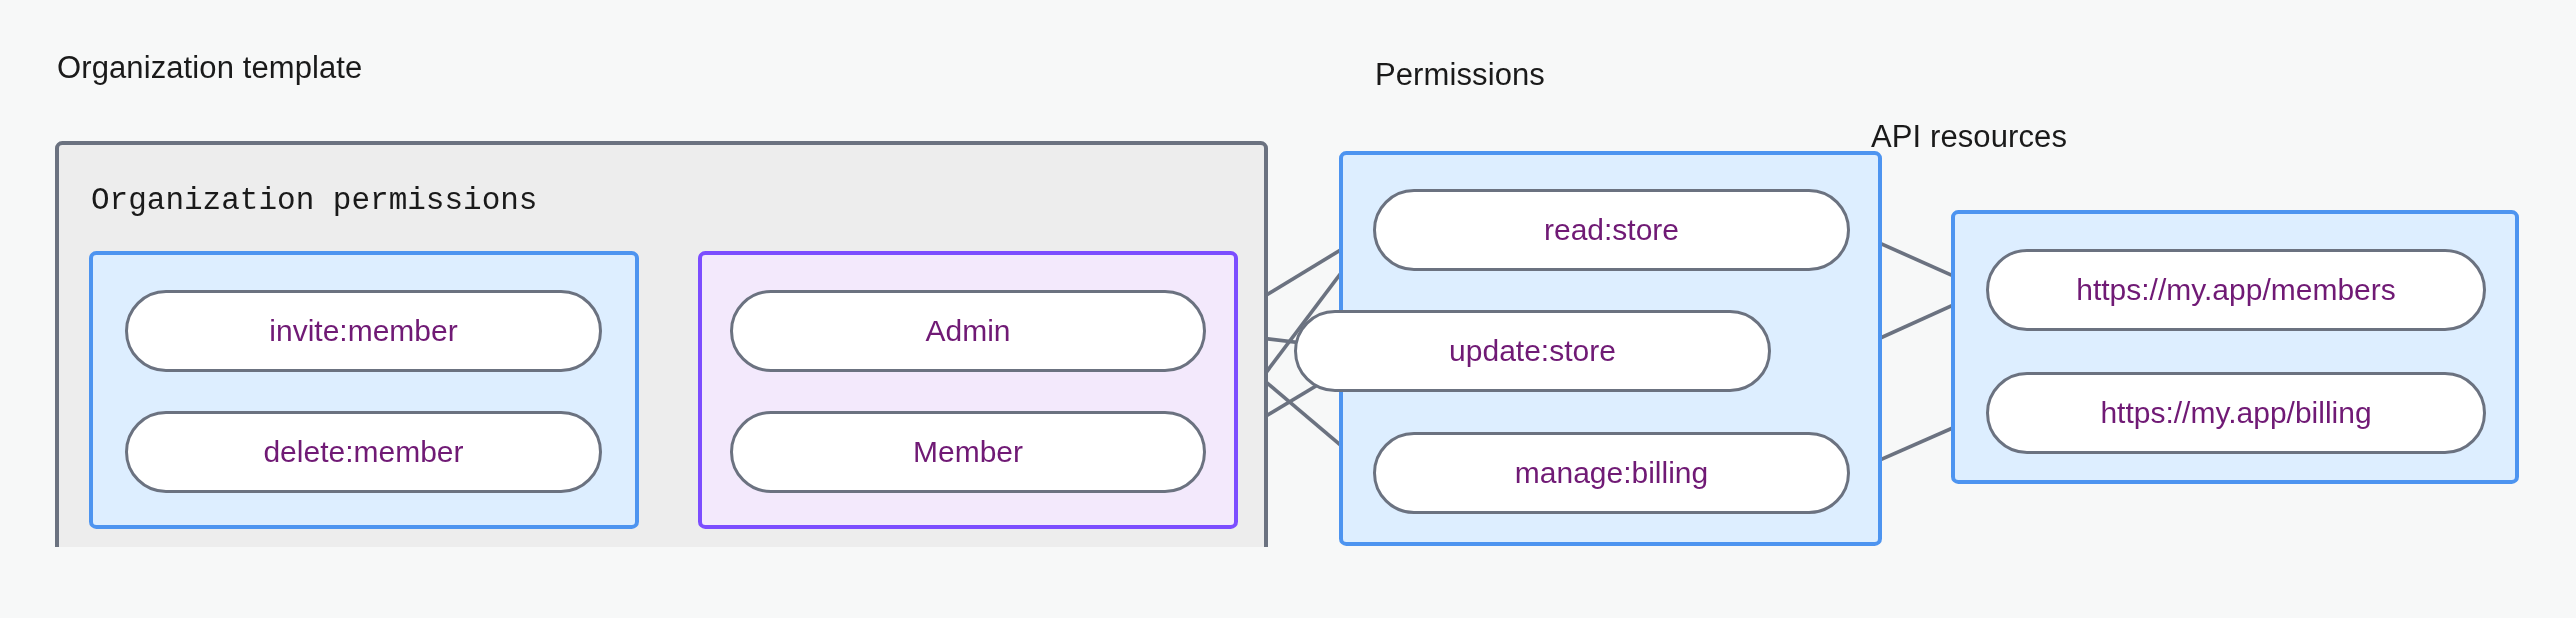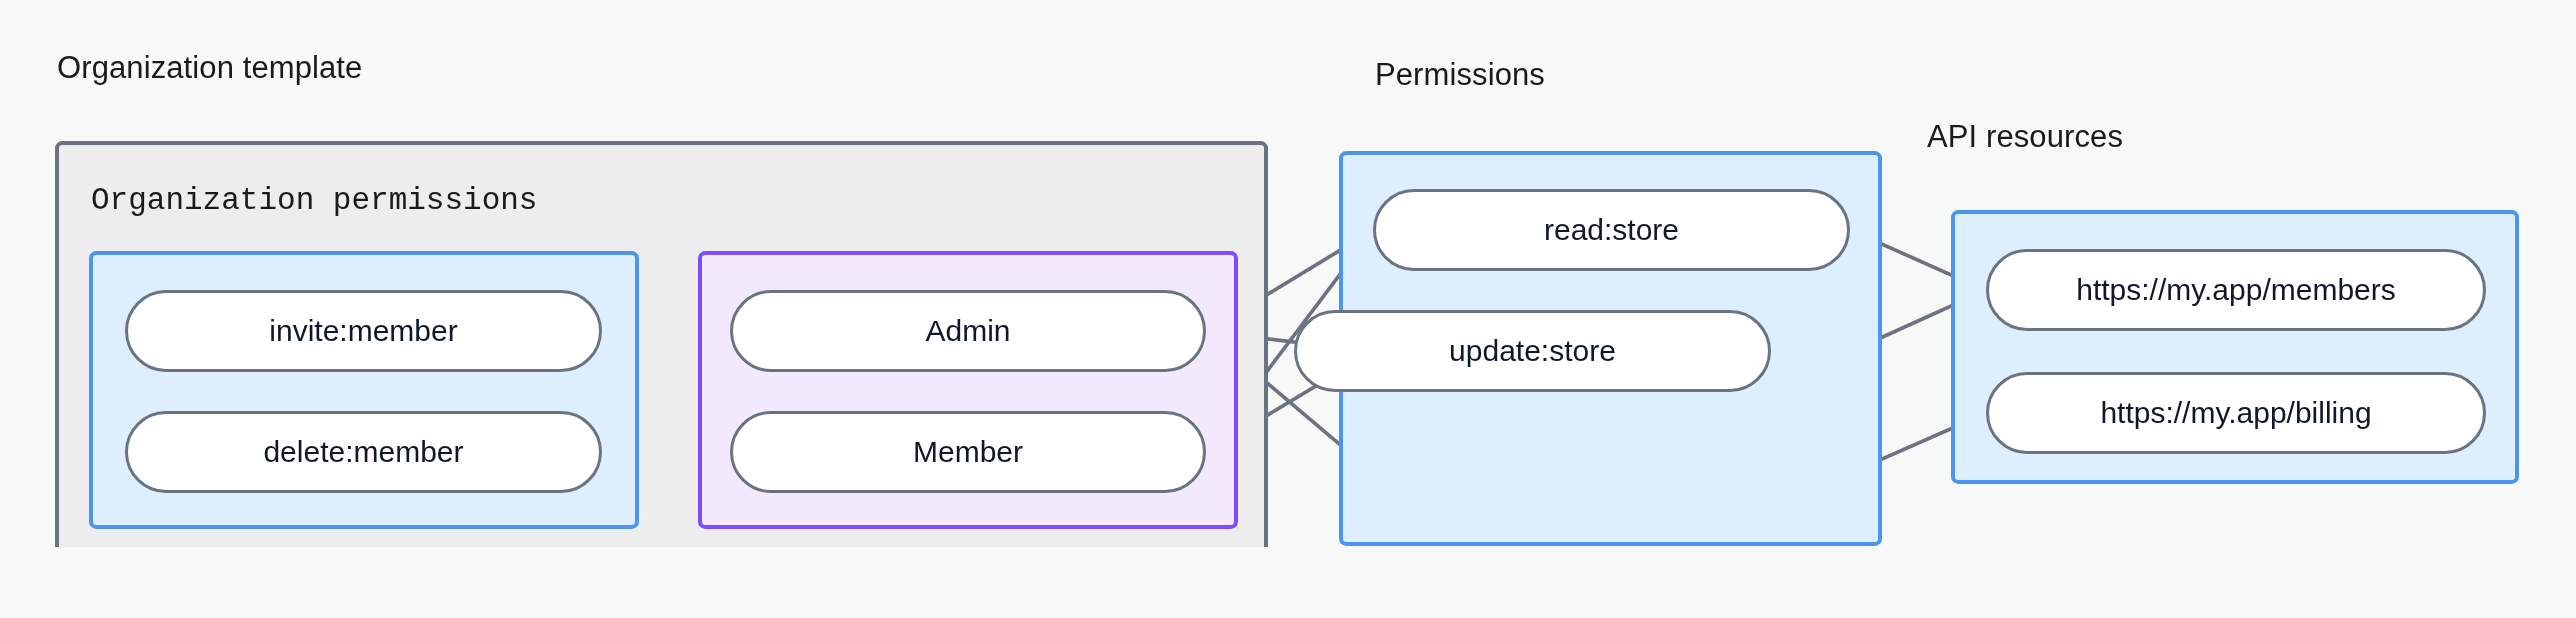--- a/index.html
+++ b/index.html
@@ -52,21 +52,21 @@
   .node {
     position: absolute;
     box-sizing: border-box;
     background: #ffffff;
     border: 3.7px solid #6b7280;
     border-radius: 55px;
     display: flex;
     align-items: center;
     justify-content: center;
     font-size: 30px;
-    color: #0f172a;
+    color: #701a75;
     font-family: "Liberation Sans", sans-serif;
     white-space: nowrap;
   }
   .sub-title {
     position: absolute;
     font-size: 31px;
     color: #1a1a1a;
     white-space: nowrap;
   }
 </style>
@@ -131,22 +131,23 @@
   <div class="node" style="left:730px; top:290px; width:476px; height:82px;">Admin</div>
 
   <div class="group-title" style="left:1375px; top:57px;">Permissions</div>
 
   <div class="container-box blue-box" style="left:1339px; top:151px; width:543px; height:395px;"></div>
 
   <div class="node" style="left:1373px; top:189px; width:477px; height:82px;">read:store</div>
 
   <div class="node" style="left:1294px; top:310px; width:477px; height:82px;">update:store</div>
 
+  <div class="node" style="left:1373px; top:432px; width:477px; height:82px;">manage:billing</div>
 
-  <div class="group-title" style="left:1927px; top:119px;">API resources</div>
+  <div class="group-title" style="left:1871px; top:119px;">API resources</div>
 
   <div class="container-box blue-box" style="left:1951px; top:210px; width:568px; height:274px;"></div>
 
   <div class="node" style="left:1986px; top:249px; width:500px; height:82px;">https://my.app/members</div>
 
   <div class="node" style="left:1986px; top:372px; width:500px; height:82px;">https://my.app/billing</div>
 
 </div>
 
 

